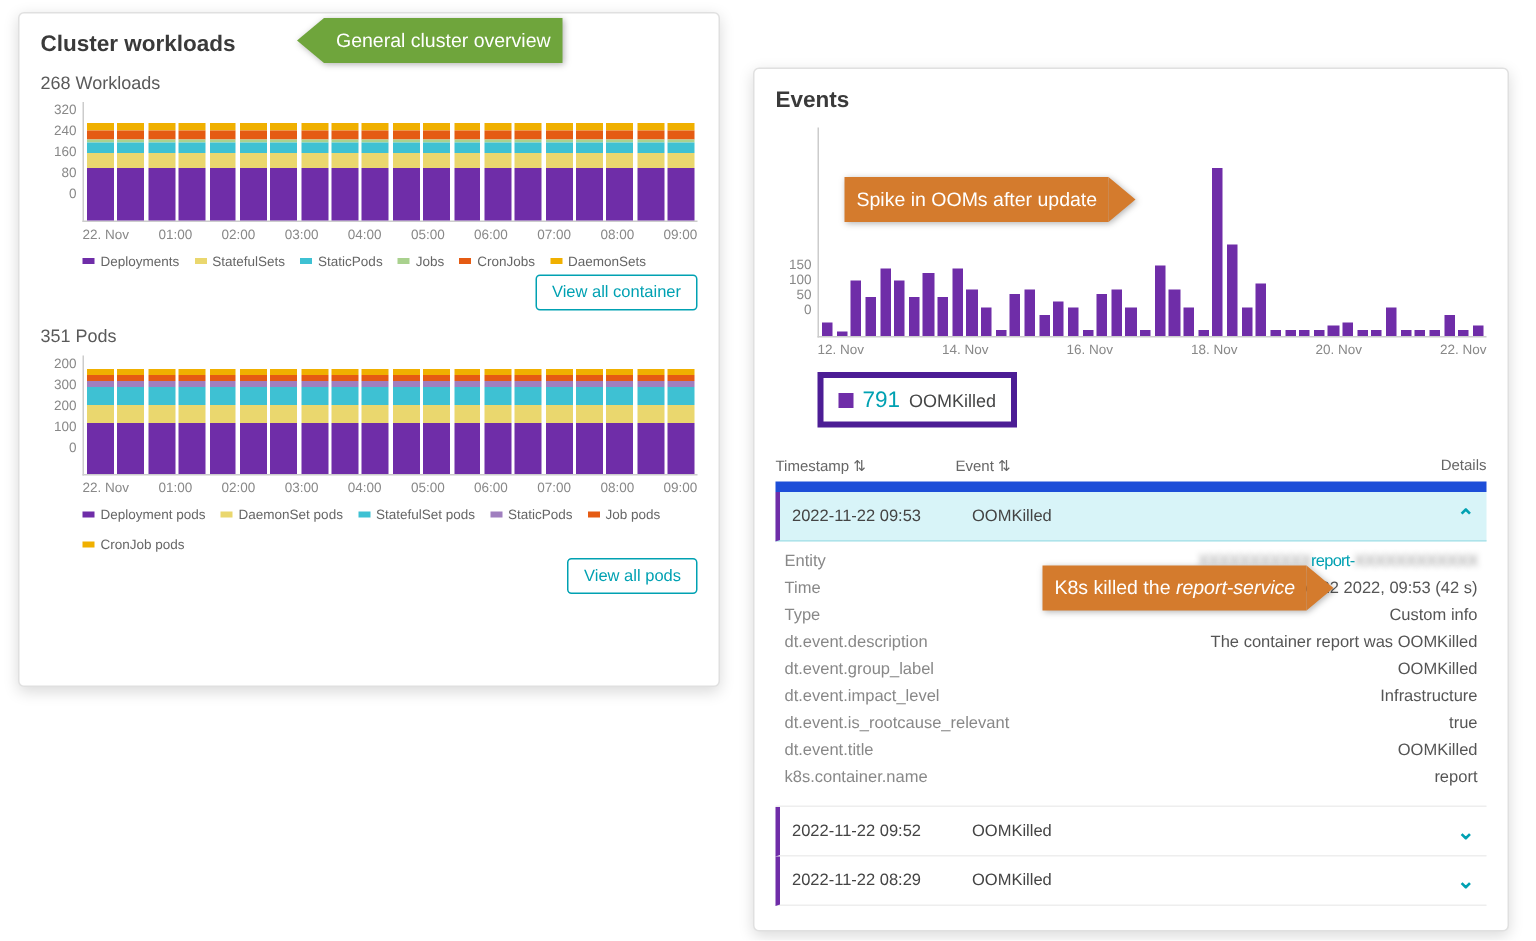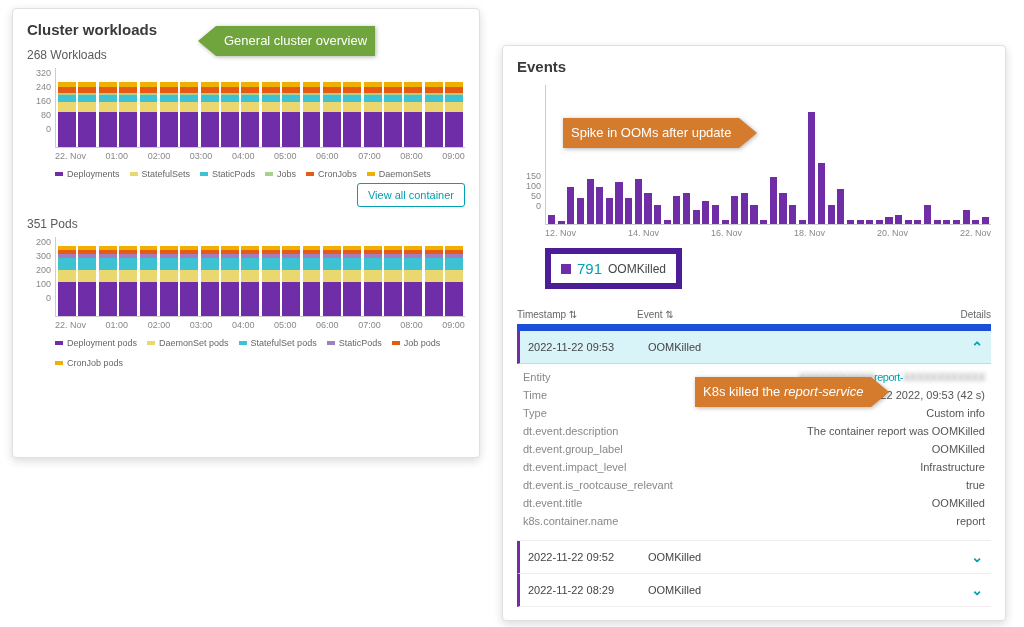--- a/index.html
+++ b/index.html
@@ -46,21 +46,21 @@
   }
   .btn-row { text-align: right; margin: 4px 0 10px 0; }
 
   
   .ev-bars { display: flex; align-items: flex-end; gap: 2.5px; height: 140px; border-bottom: 1px solid #ccc; border-left: 1px solid #ccc; padding: 0 2px; }
   .ev-bar { flex: 1; background: #6f2da8; min-width: 0; }
   .ev-yaxis { display: flex; flex-direction: column; justify-content: flex-end; align-items: flex-end; font-size: 9px; color: #888; padding-bottom: 14px; height: 140px; }
   .ev-chart-row { display: grid; grid-template-columns: 24px 1fr; gap: 4px; margin-top: 8px;}
   .ev-xaxis { display: flex; font-size: 9px; color: #888; margin-top: 3px; margin-left: 28px; justify-content: space-between; }
 
-  .legend-box { display: inline-flex; align-items: center; border: 6px solid #4c1d95; padding: 6px 10px; margin: 10px 0 10px 28px; gap: 6px; font-size: 12px; }
+  .legend-box { display: inline-flex; align-items: center; border: 4px solid #4c1d95; padding: 6px 10px; margin: 10px 0 10px 28px; gap: 6px; font-size: 12px; }
   .legend-box .cnt { color: #00a1b2; font-size: 15px; font-weight: 500; }
 
   .tbl-head { display: flex; font-size: 10px; color: #666; border-bottom: 7px solid #1d4ed8; padding: 4px 0; margin-top: 6px; }
   .th-ts { width: 120px; }
   .th-ev { flex: 1; }
   .th-dt { text-align: right; }
 
   .ev-row { display: flex; align-items: center; border-left: 3px solid #6f2da8; padding: 8px 8px; border-bottom: 1px solid #eee; font-size: 11px; cursor: pointer; }
   .ev-row.exp { background: #d8f4f8; border-bottom: 1px solid #aee3ea; }
   .ev-row .ts { width: 120px; color: #444;}
@@ -513,20 +513,21 @@
       </span>
       <span class="legend-item">
         <span class="swatch" style="background: rgb(229, 91, 19);"></span>
         <span>Job pods</span>
       </span>
       <span class="legend-item">
         <span class="swatch" style="background: rgb(240, 176, 0);"></span>
         <span>CronJob pods</span>
       </span>
     </div>
+  <div class="btn-row"><span class="btn">View all pods</span></div>
 </div>
 
 <div class="card right-card">
   <div class="title">Events</div>
   <div class="ev-chart-row">
     <div class="ev-yaxis" id="ev-yaxis">
         <span>150</span>
         <span>100</span>
         <span>50</span>
         <span>0</span>
@@ -651,21 +652,21 @@
         <span class="chev">⌄</span>
       </div>
       <div class="ev-row">
         <span class="ts">2022-11-22 08:29</span>
         <span class="nm">OOMKilled</span>
         <span class="chev">⌄</span>
       </div>
     </div>
 </div>
 
-<div class="anno green" style="left:198px; top:26px;">
+<div class="anno green" style="left:198px; top:12px;">
   <div class="head-l"></div>
   <div class="body">General cluster overview</div>
 </div>
 <div class="anno orange" style="left:563px; top:118px;">
   <div class="body">Spike in OOMs after update</div>
   <div class="head-r"></div>
 </div>
 <div class="anno orange" style="left:695px; top:377px;">
   <div class="body"><span>K8s killed the </span><i>report-service</i></div>
   <div class="head-r"></div>

